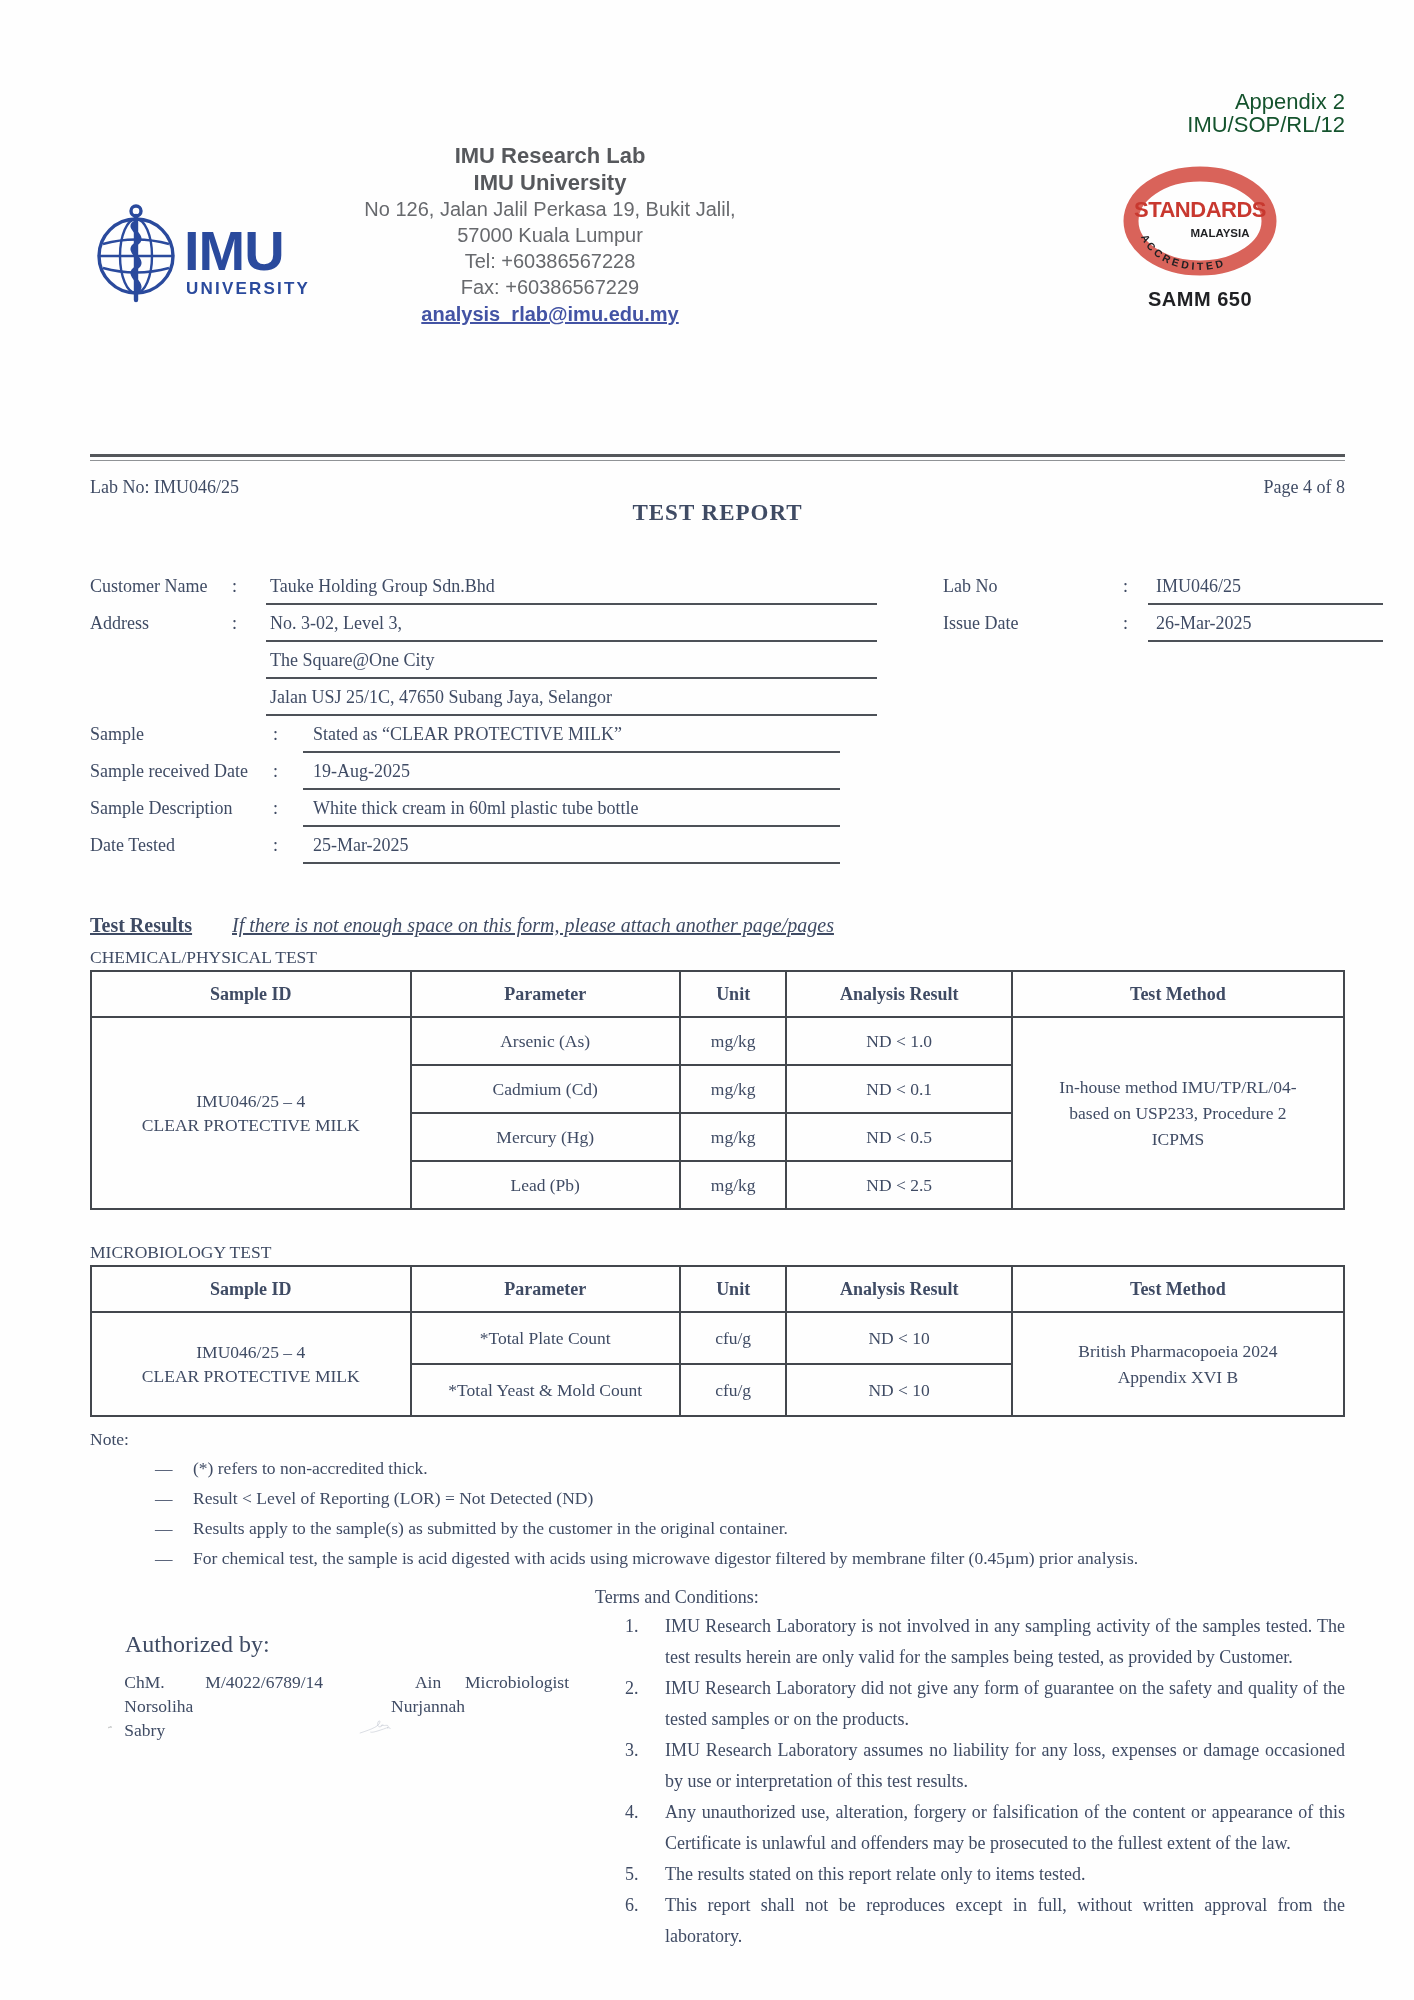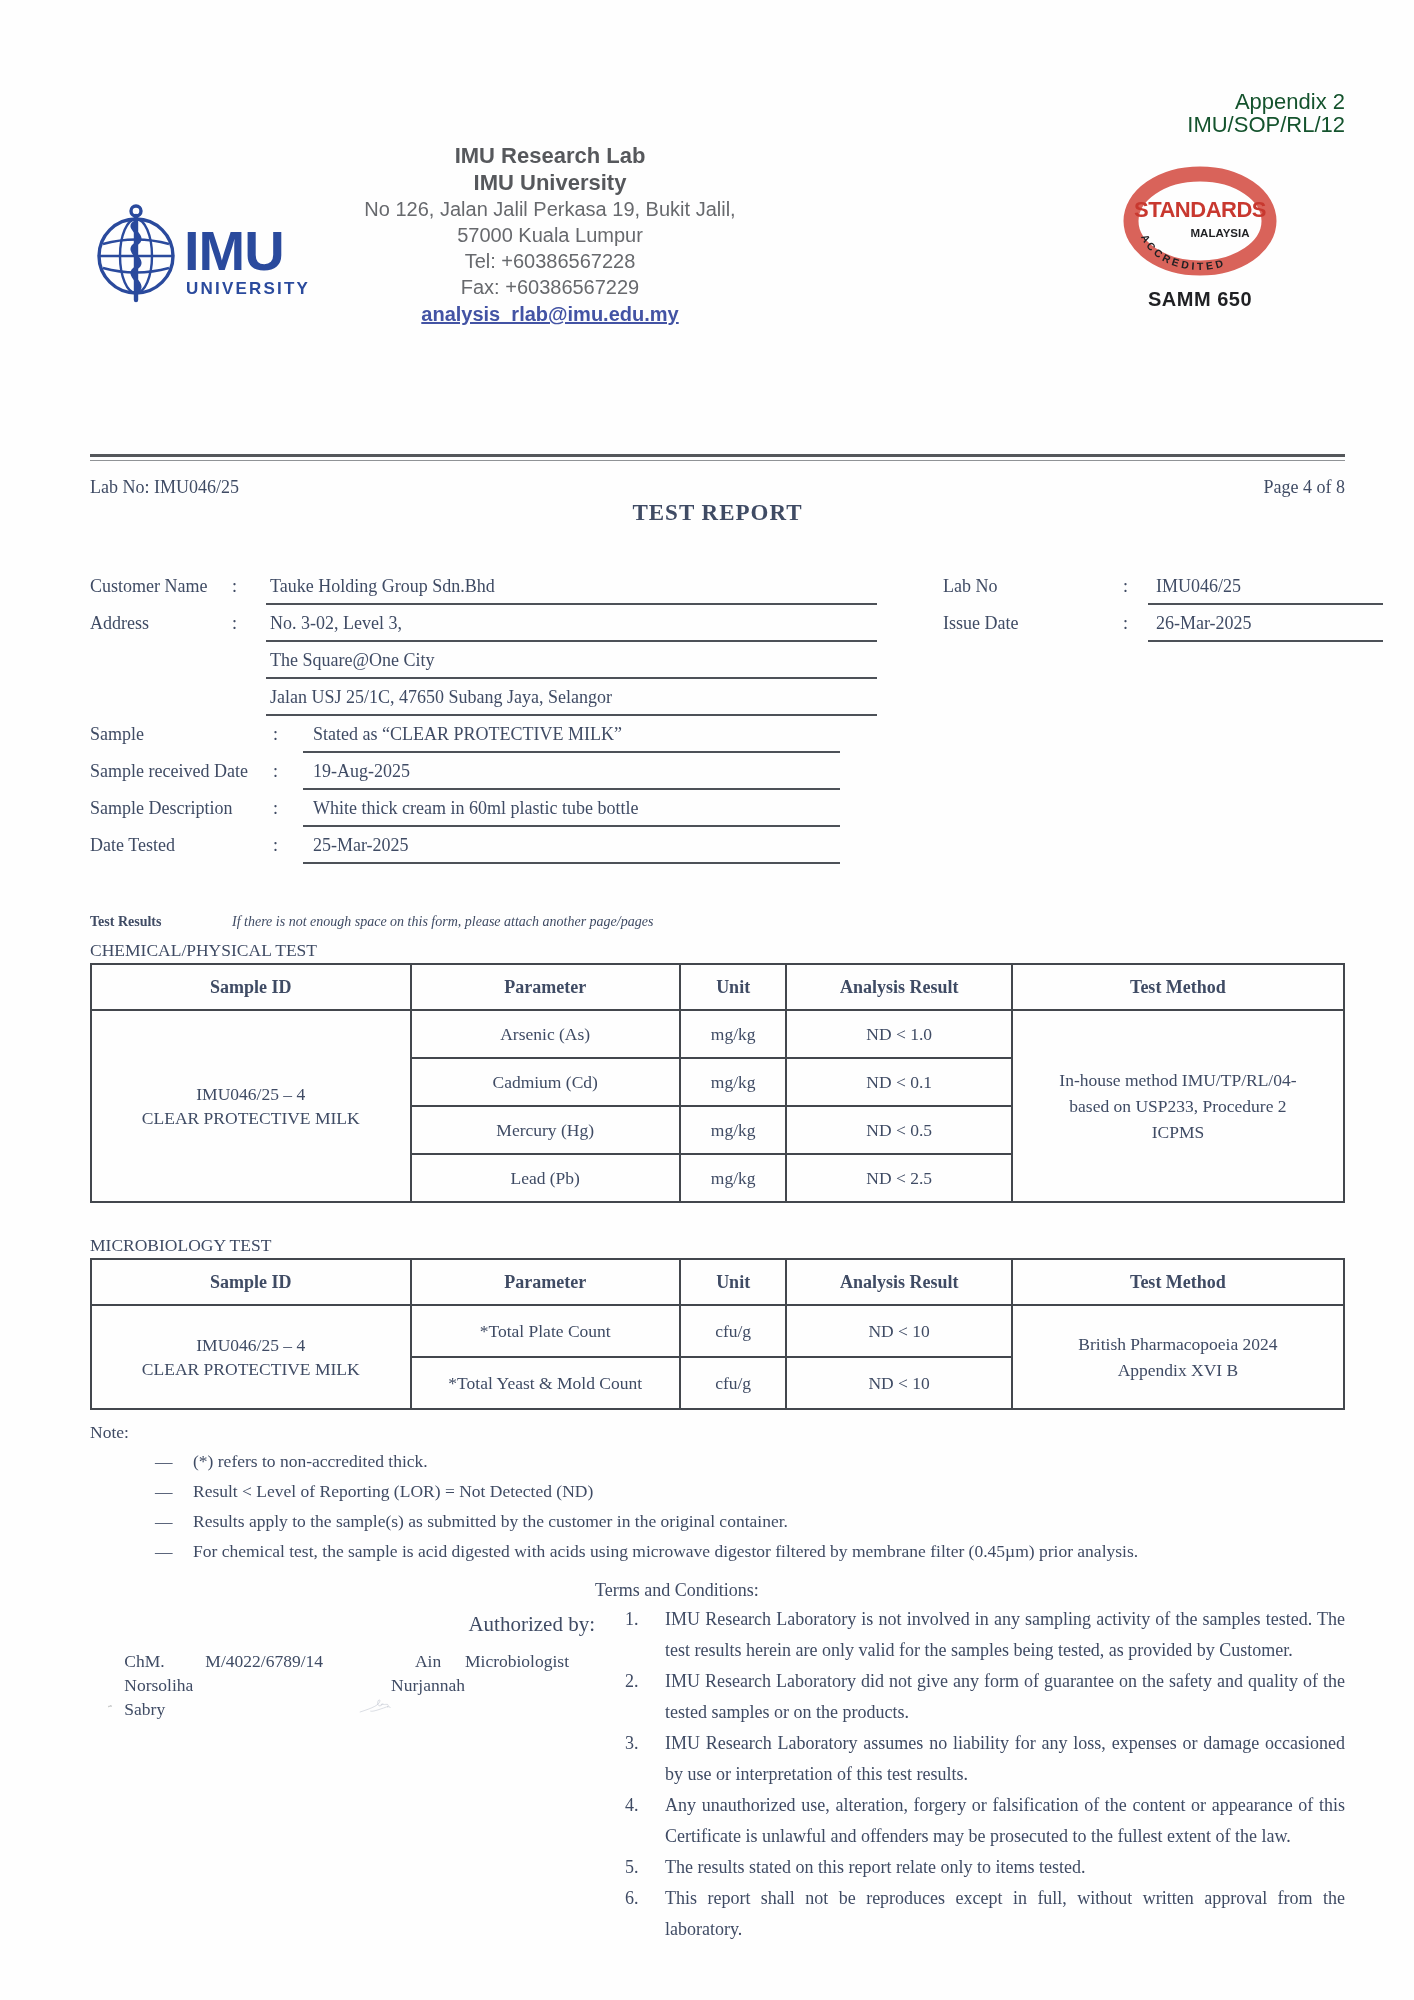--- a/index.html
+++ b/index.html
@@ -35,21 +35,21 @@
   .info-section{position:relative;margin-top:50px;font-size:18px;}
   .info-row{display:flex;height:37px;align-items:flex-start;}
   .lblA{width:142px;} .colA{width:34px;}
   .valA{width:607px;border-bottom:2px solid #4d5158;padding-left:4px;height:27px;}
   .lblB{width:183px;} .colB{width:30px;}
   .valB{width:527px;border-bottom:2px solid #4d5158;padding-left:10px;height:27px;}
   .info-right{position:absolute;left:853px;top:0;width:440px;}
   .lblR{width:180px;} .colR{width:25px;}
   .valR{flex:1;border-bottom:2px solid #4d5158;padding-left:8px;height:27px;}
   
-  .results-heading{margin-top:42px;font-size:14px;display:flex;}
+  .results-heading{margin-top:42px;font-size:20px;display:flex;text-decoration:underline;}
   .results-heading b{width:142px;}
   .results-italic{font-style:italic;}
   .section-label{font-size:17.5px;margin-top:10px;}
   .section-label.micro{margin-top:32px;}
   table.rpt{width:100%;border-collapse:collapse;table-layout:fixed;margin-top:2px;}
   table.rpt th,table.rpt td{border:2px solid #43474d;text-align:center;vertical-align:middle;
     padding:2px 4px;box-sizing:border-box;}
   table.rpt th{font-size:18px;height:46px;}
   table.rpt td{font-size:17.5px;}
   .chem td{height:48px;}
@@ -57,21 +57,21 @@
   .sampcell div{line-height:24px;}
   .methodcell div{line-height:26px;}
   
   .note-block{margin-top:8px;font-size:17.5px;}
   .note-title{line-height:28px;}
   .note-item{display:flex;line-height:30px;}
   .note-dash{margin-left:65px;width:38px;}
   
   .bottom-row{display:flex;margin-top:10px;}
   .auth-col{width:505px;box-sizing:border-box;}
-  .auth-label{margin-top:36px;margin-left:35px;font-size:21px;text-align:right;}
+  .auth-label{margin-top:48px;margin-left:35px;font-size:24px;}
   .sig-row{display:flex;margin-top:8px;}
   .sig-block{display:flex;flex-direction:row;}
   .sig1{width:215px;margin-left:18px;}
   .sig2{width:210px;margin-left:36px;}
   .sig-line{border-top:2px solid #8d9095;margin-top:2px;}
   .sig-name{font-size:17.5px;line-height:24px;margin-top:4px;}
   .sig1 .sig-name{padding-left:12px;}
   .sig2 .sig-name{text-align:center;}
   .terms-col{flex:1;font-size:18px;}
   .terms-title{line-height:28px;}

